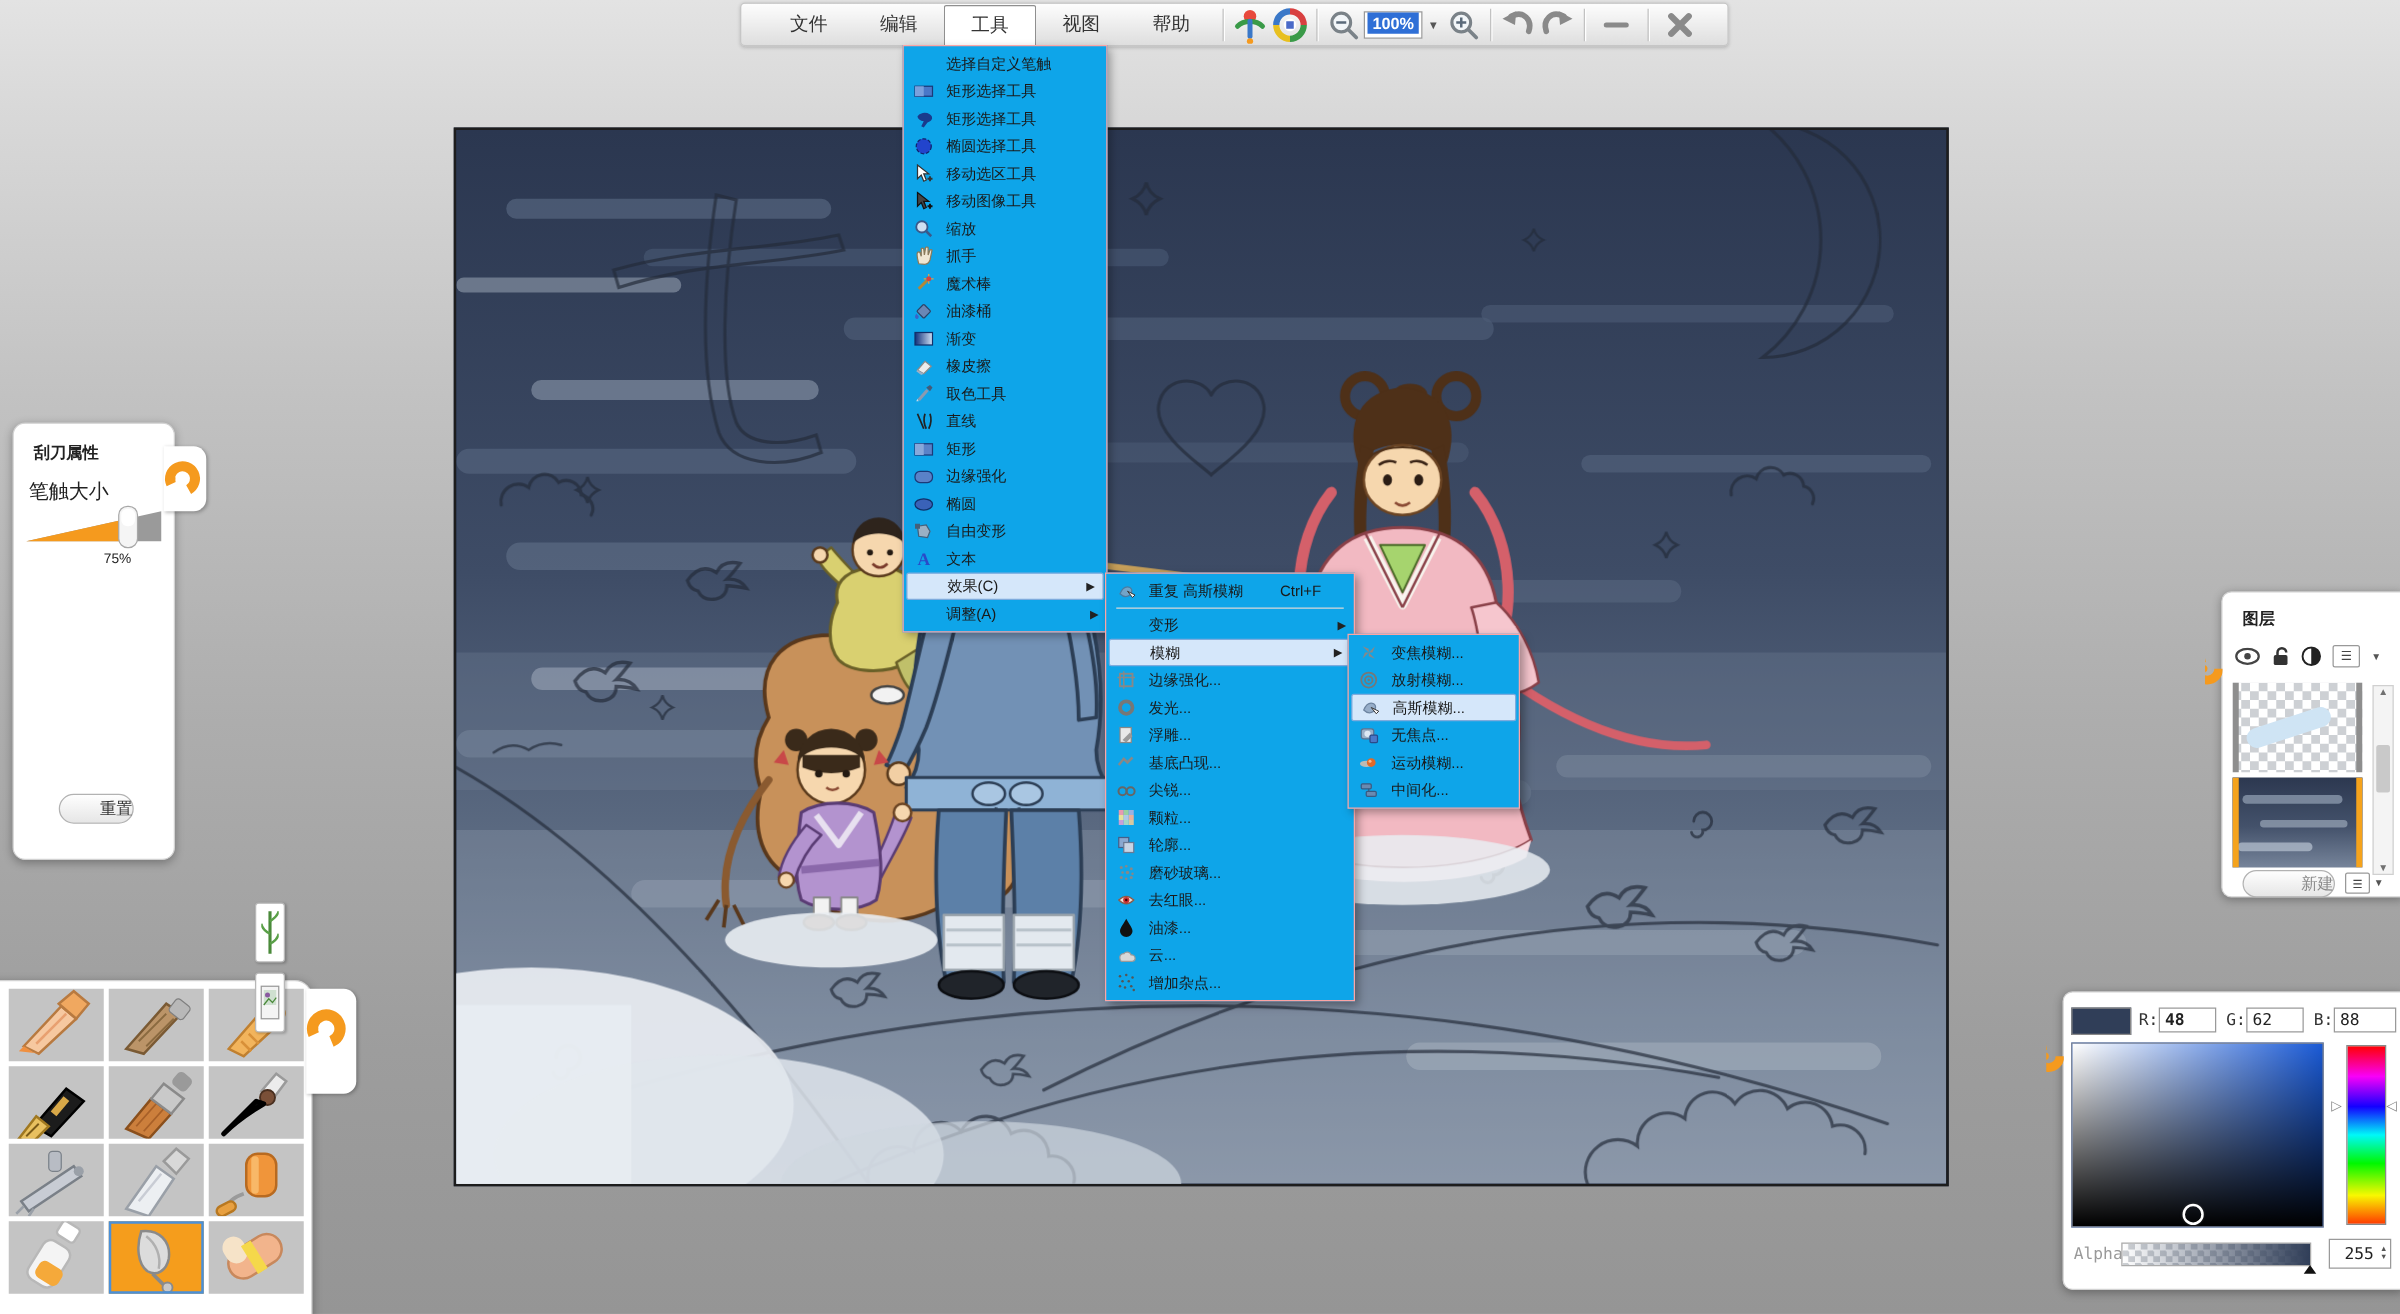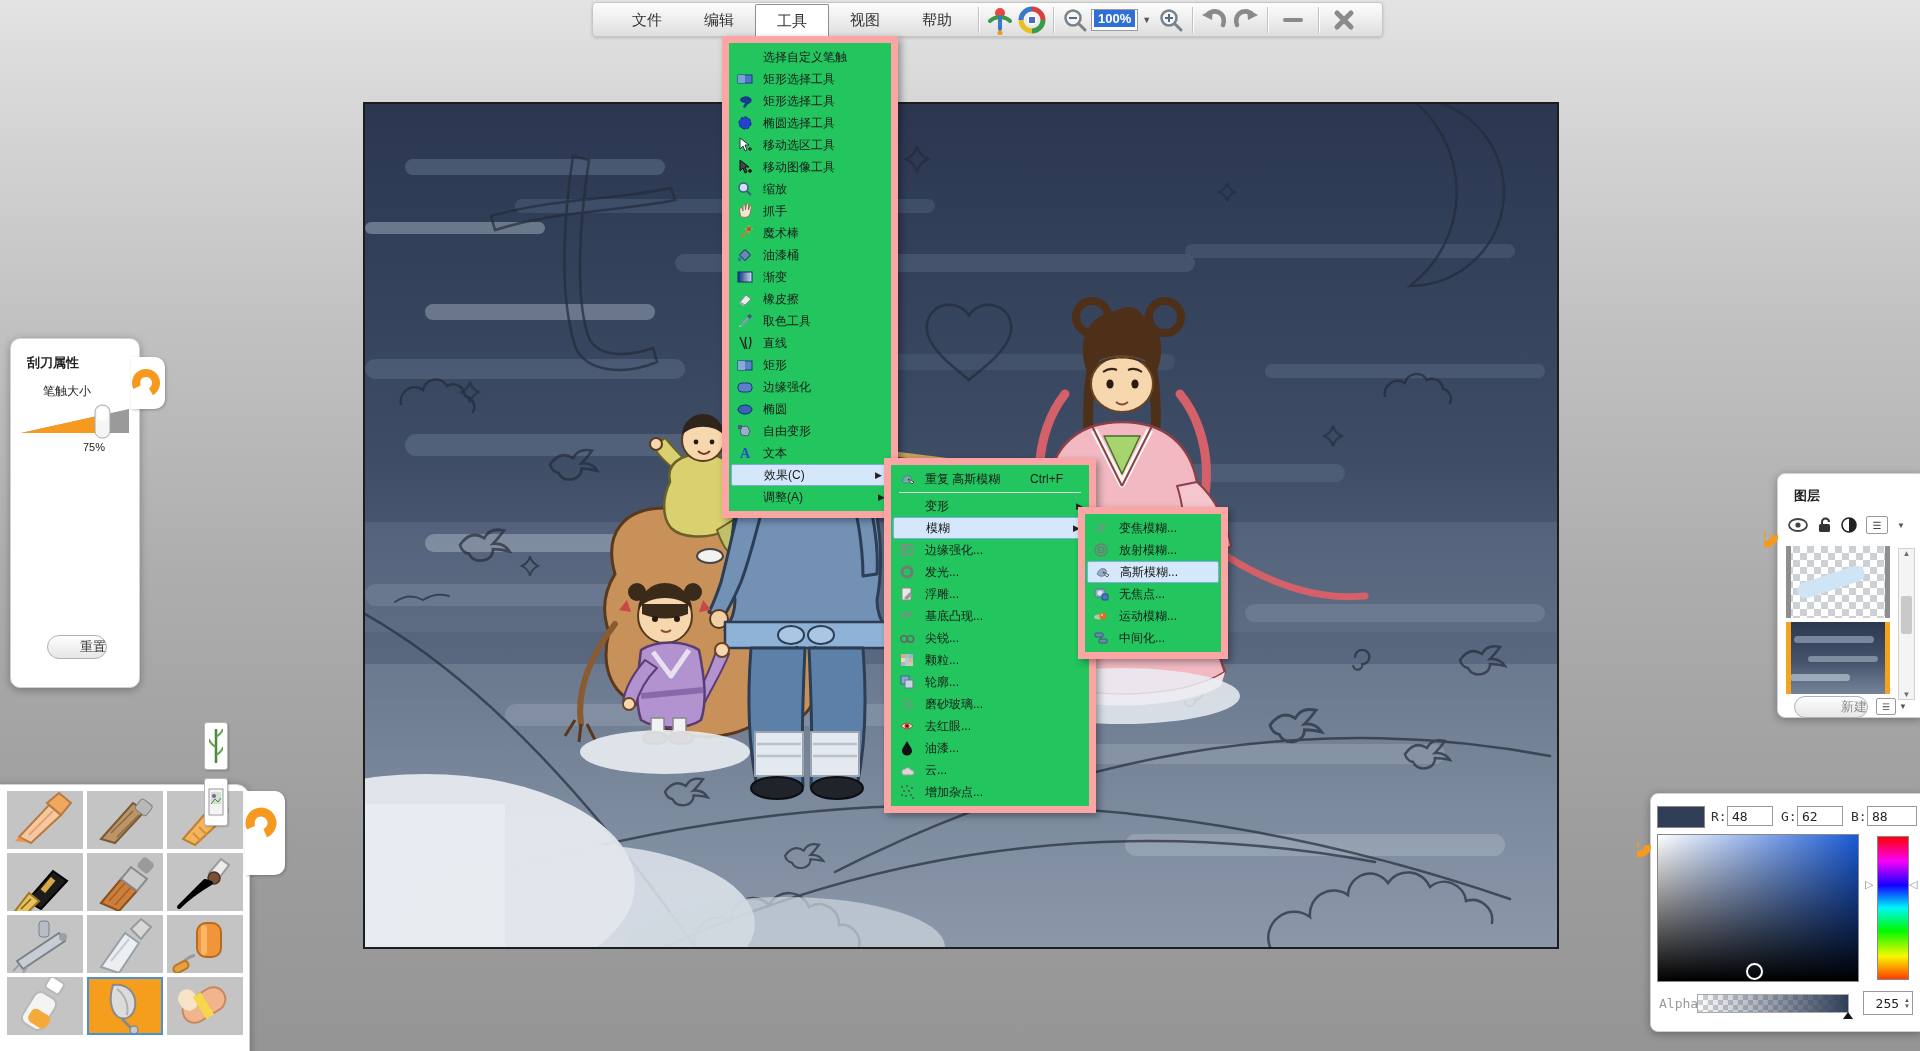--- a/index.html
+++ b/index.html
@@ -12,21 +12,21 @@
     box-shadow:0 1px 3px rgba(0,0,0,.18);padding:0 18px;z-index:40}
   .tbtn{width:72px;height:29px;line-height:29px;text-align:center;font-size:15px;color:#333;cursor:default}
   .tbtn.active{background:#fff;border:1px solid #8f8f8f;border-bottom:none;height:34px;line-height:32px;
     position:relative;top:2px;z-index:70;border-radius:2px 2px 0 0}
   .tdiv{width:1px;height:26px;background:#c2c2c2;box-shadow:1px 0 0 #fff;margin:0 5px}
   .ticon{width:32px;height:30px;display:flex;align-items:center;justify-content:center}
   .zoomfield{display:flex;align-items:flex-start;background:#fff;border:1px solid #9a9a9a;height:20px;padding:0 2px}
   .zoomfield .zval{background:#2f6fd6;color:#fff;font-size:13px;font-weight:bold;padding:1px 4px}
   .zarrow{font-size:9px;color:#555;padding:0 4px}
   
-  .menu{position:absolute;background:#22c55e;border:7px solid #fca5a5;box-shadow:3px 3px 7px rgba(0,0,0,.35);
+  .menu{position:absolute;background:#0ea5e9;border:1px solid #fca5a5;box-shadow:3px 3px 7px rgba(0,0,0,.35);
     padding:3px 0;z-index:60}
   .mi{height:22px;display:flex;align-items:center;font-size:12px;color:#1a1a1a;position:relative;padding:0 4px}
   .mi .ic{width:24px;min-width:24px;height:18px;display:flex;align-items:center;justify-content:center}
   .mi .lbl{margin-left:6px;white-space:nowrap}
   .mi.hl{background:#d5e7fa;border:1px solid #7eabdd;border-radius:2px;margin:0 2px;height:20px;padding:0 2px}
   .subarrow{position:absolute;right:6px;font-size:9px;color:#222}
   .shortcut{margin-left:auto;margin-right:22px;font-size:12px;color:#1a1a1a}
   .msep{height:1px;background:#d8d8d8;margin:2px 8px}
   
   .canvas{position:absolute;left:363px;top:102px;width:1192px;height:843px;border:2px solid #1d1d1d;
@@ -706,21 +706,21 @@
         </svg>
       </span>
     <span class="lbl">中间化...</span>
   </div>
 </div>
 
 <div class="panel" style="left:10px;top:338px;width:128px;height:348px">
   <div class="abs" style="left:16px;top:14px">
     <span class="ptitle">刮刀属性</span>
   </div>
-  <div class="abs" style="left:32px;top:44px;font-size:12px;color:#222">笔触大小</div>
+  <div class="abs" style="left:12px;top:44px;font-size:16px;color:#222">笔触大小</div>
   <div class="abs" style="left:6px;top:62px;width:116px;height:40px">
     <svg width="116" height="40">
       <polygon points="4,32 112,8 112,32" fill="#9a9a9a"></polygon>
       <polygon points="4,32 85,14 85,32" fill="#f59a1e"></polygon>
       <rect x="78" y="4" width="15" height="33" rx="7" fill="#f5f5f5" stroke="#a8a8a8"></rect>
       <rect x="80" y="6" width="11" height="14" rx="5" fill="#ffffff"></rect>
     </svg>
   </div>
   <div class="abs" style="left:72px;top:102px;font-size:11px;color:#222">75%</div>
   <div class="abs pillbtn" style="left:36px;top:296px;width:58px;height:22px;line-height:22px">重置</div>
@@ -903,21 +903,21 @@
     <svg width="14" height="46">
         <circle cx="2" cy="23" r="9" fill="none" stroke="#f59a1e" stroke-width="7" stroke-dasharray="40 17"></circle>
         <circle cx="-1" cy="23" r="3" fill="#f59a1e"></circle>
       </svg>
   </div>
 </div>
 
 <div class="panel" style="left:1650px;top:793px;width:270px;height:237px;border-radius:8px 0 0 8px">
   <div class="abs" style="left: 6px; top: 12px; width: 46px; height: 20px; border: 1px solid rgb(136, 136, 136); background: rgb(48, 62, 88);" style2="" id="swatch"></div>
   <div class="abs clabel" style="left:60px;top:15px">R:</div>
-  <input class="abs cfield" style="left: 76px; top: 12px;" readonly="" value="48">
+  <input class="abs cfield" style="left: 76px; top: 12px; font-weight: bold;" readonly="" value="48">
   <div class="abs clabel" style="left:130px;top:15px">G:</div>
   <input class="abs cfield" style="left: 146px; top: 12px;" readonly="" value="62">
   <div class="abs clabel" style="left:200px;top:15px">B:</div>
   <input class="abs cfield" style="left: 216px; top: 12px; width: 40px;" readonly="" value="88">
   <div class="svsq">
     <div class="w"></div>
       <div class="b"></div>
     <div style="position:absolute;left:88px;top:128px;width:13px;height:13px;border:2px solid #fff;border-radius:50%;box-shadow:0 0 2px #333"></div>
   </div>
   <div class="huestrip"></div>

